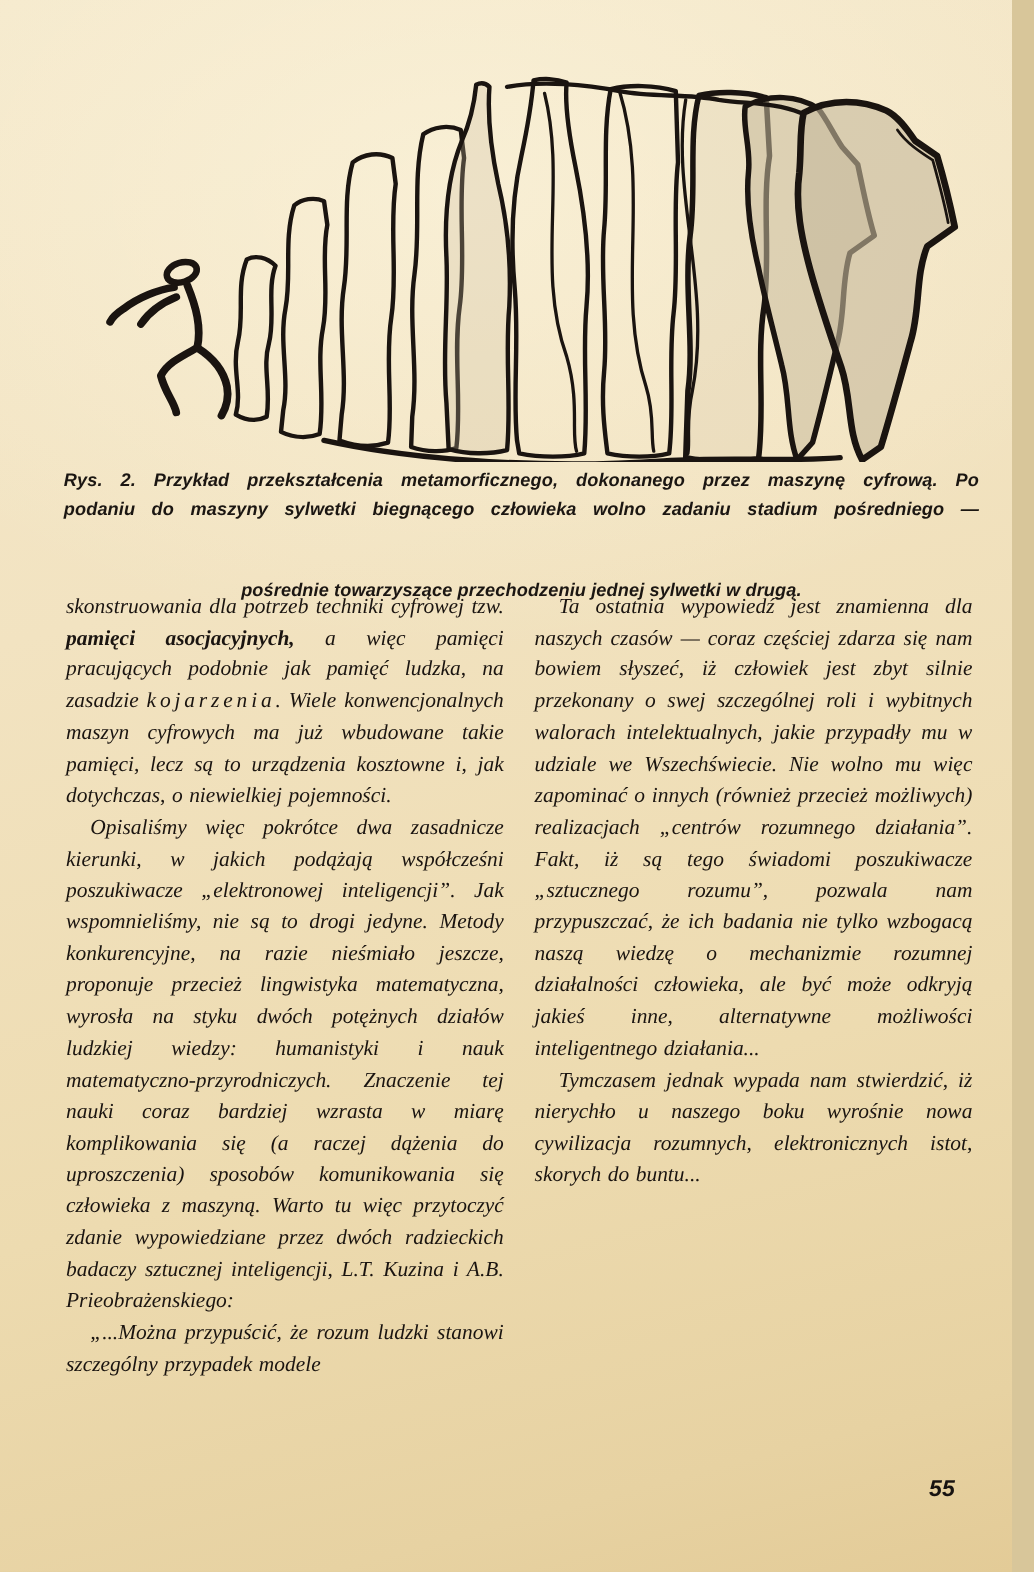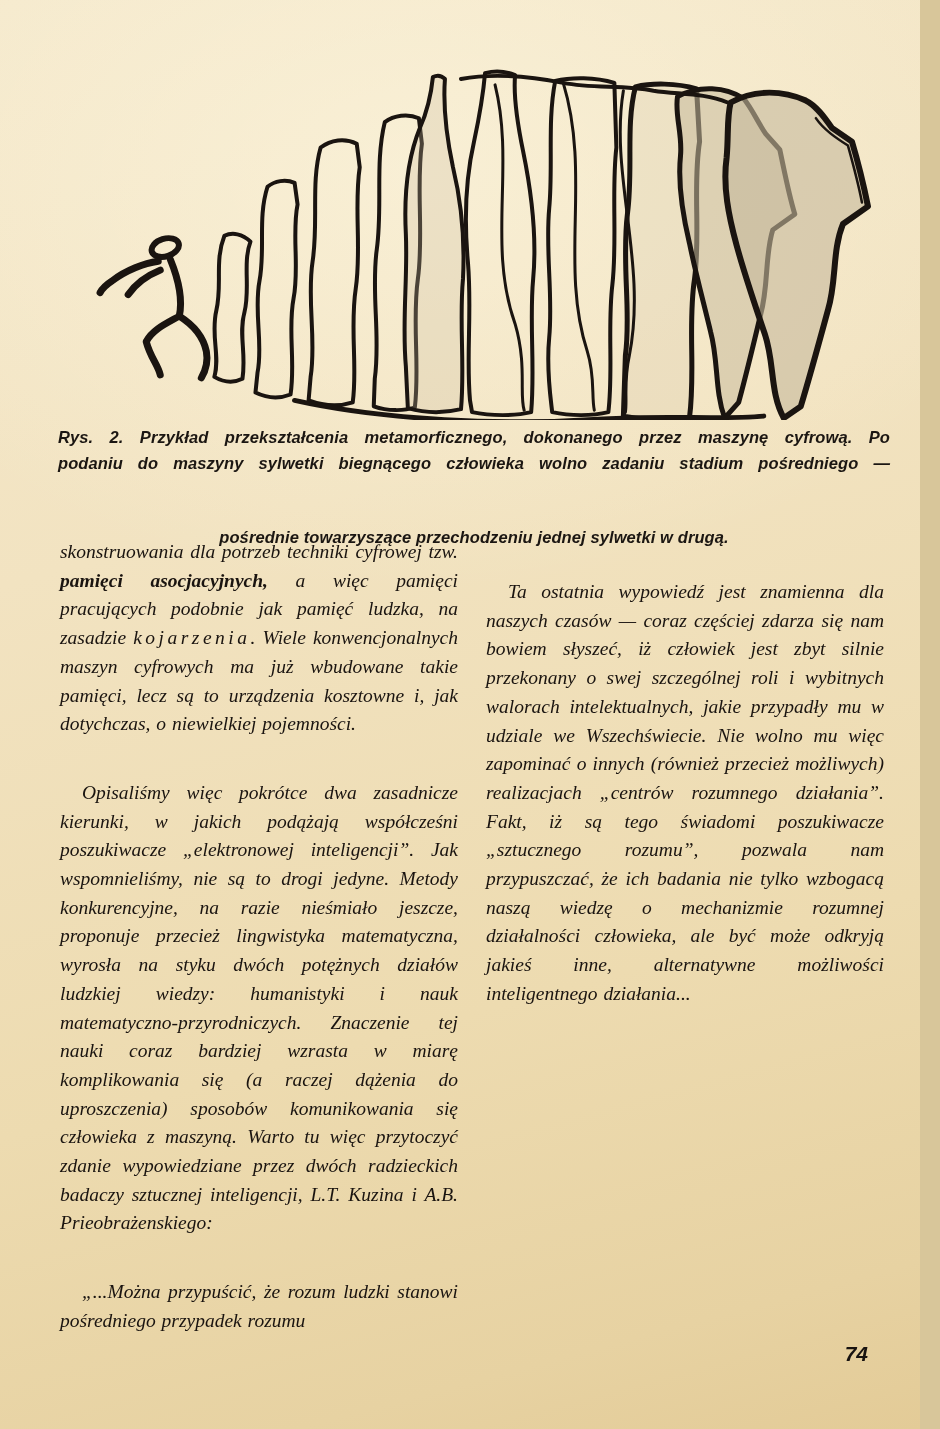--- a/index.html
+++ b/index.html
@@ -46,21 +46,21 @@
     gap: 28px;
   }
   .column { flex: 1 1 0; }
   .body-par {
     font-size: 19.5px;
     line-height: 28.7px;
     text-align: justify;
     word-spacing: 1px;
     color: #1a1410;
   }
-  .body-par.indent { text-indent: 22px; margin-top: 40px; }
+  .body-par.indent { text-indent: 22px; }
   .seg-bold { font-weight: 700; }
   .seg-spaced { letter-spacing: 3.5px; }
   
   .page-number {
     position: absolute;
     right: 52px; top: 1342px;
     font-family: "Liberation Sans", sans-serif;
     font-weight: 700;
     font-size: 21px;
     color: #181310;
@@ -115,25 +115,28 @@
 
   <div class="columns">
     <div class="column">
       <p class="body-par">
         <span>skonstruowania dla potrzeb techniki cyfrowej tzw. </span><span class="seg-bold">pamięci asocjacyjnych,</span><span> a więc pamięci pracujących podobnie jak pamięć ludzka, na zasadzie </span><span class="seg-spaced">kojarzenia</span><span>. Wiele konwencjonalnych maszyn cyfrowych ma już wbudowane takie pamięci, lecz są to urządzenia kosztowne i, jak dotychczas, o niewielkiej pojemności.</span>
       </p>
       <p class="body-par indent">
         <span>Opisaliśmy więc pokrótce dwa zasadnicze kierunki, w jakich podążają współcześni poszukiwacze „elektronowej inteligencji”. Jak wspomnieliśmy, nie są to drogi jedyne. Metody konkurencyjne, na razie nieśmiało jeszcze, proponuje przecież lingwistyka matematyczna, wyrosła na styku dwóch potężnych działów ludzkiej wiedzy: humanistyki i nauk matematyczno-przyrodniczych. Znaczenie tej nauki coraz bardziej wzrasta w miarę komplikowania się (a raczej dążenia do uproszczenia) sposobów komunikowania się człowieka z maszyną. Warto tu więc przytoczyć zdanie wypowiedziane przez dwóch radzieckich badaczy sztucznej inteligencji, L.T. Kuzina i A.B. Prieobrażenskiego:</span>
       </p>
       <p class="body-par indent">
-        <span>„...Można przypuścić, że rozum ludzki stanowi pośredniego przypadek rozumu</span>
+        <span>„...Można przypuścić, że rozum ludzki stanowi szczególny przypadek modele</span>
       </p>
     </div>
     <div class="column">
       <p class="body-par indent">
         <span>Ta ostatnia wypowiedź jest znamienna dla naszych czasów — coraz częściej zdarza się nam bowiem słyszeć, iż człowiek jest zbyt silnie przekonany o swej szczególnej roli i wybitnych walorach intelektualnych, jakie przypadły mu w udziale we Wszechświecie. Nie wolno mu więc zapominać o innych (również przecież możliwych) realizacjach „centrów rozumnego działania”. Fakt, iż są tego świadomi poszukiwacze „sztucznego rozumu”, pozwala nam przypuszczać, że ich badania nie tylko wzbogacą naszą wiedzę o mechanizmie rozumnej działalności człowieka, ale być może odkryją jakieś inne, alternatywne możliwości inteligentnego działania...</span>
       </p>
+      <p class="body-par indent">
+        <span>Tymczasem jednak wypada nam stwierdzić, iż nierychło u naszego boku wyrośnie nowa cywilizacja rozumnych, elektronicznych istot, skorych do buntu...</span>
+      </p>
     </div>
   </div>
 
-  <div class="page-number">74</div>
+  <div class="page-number">55</div>
 
 </div>
 
 </body></html>

